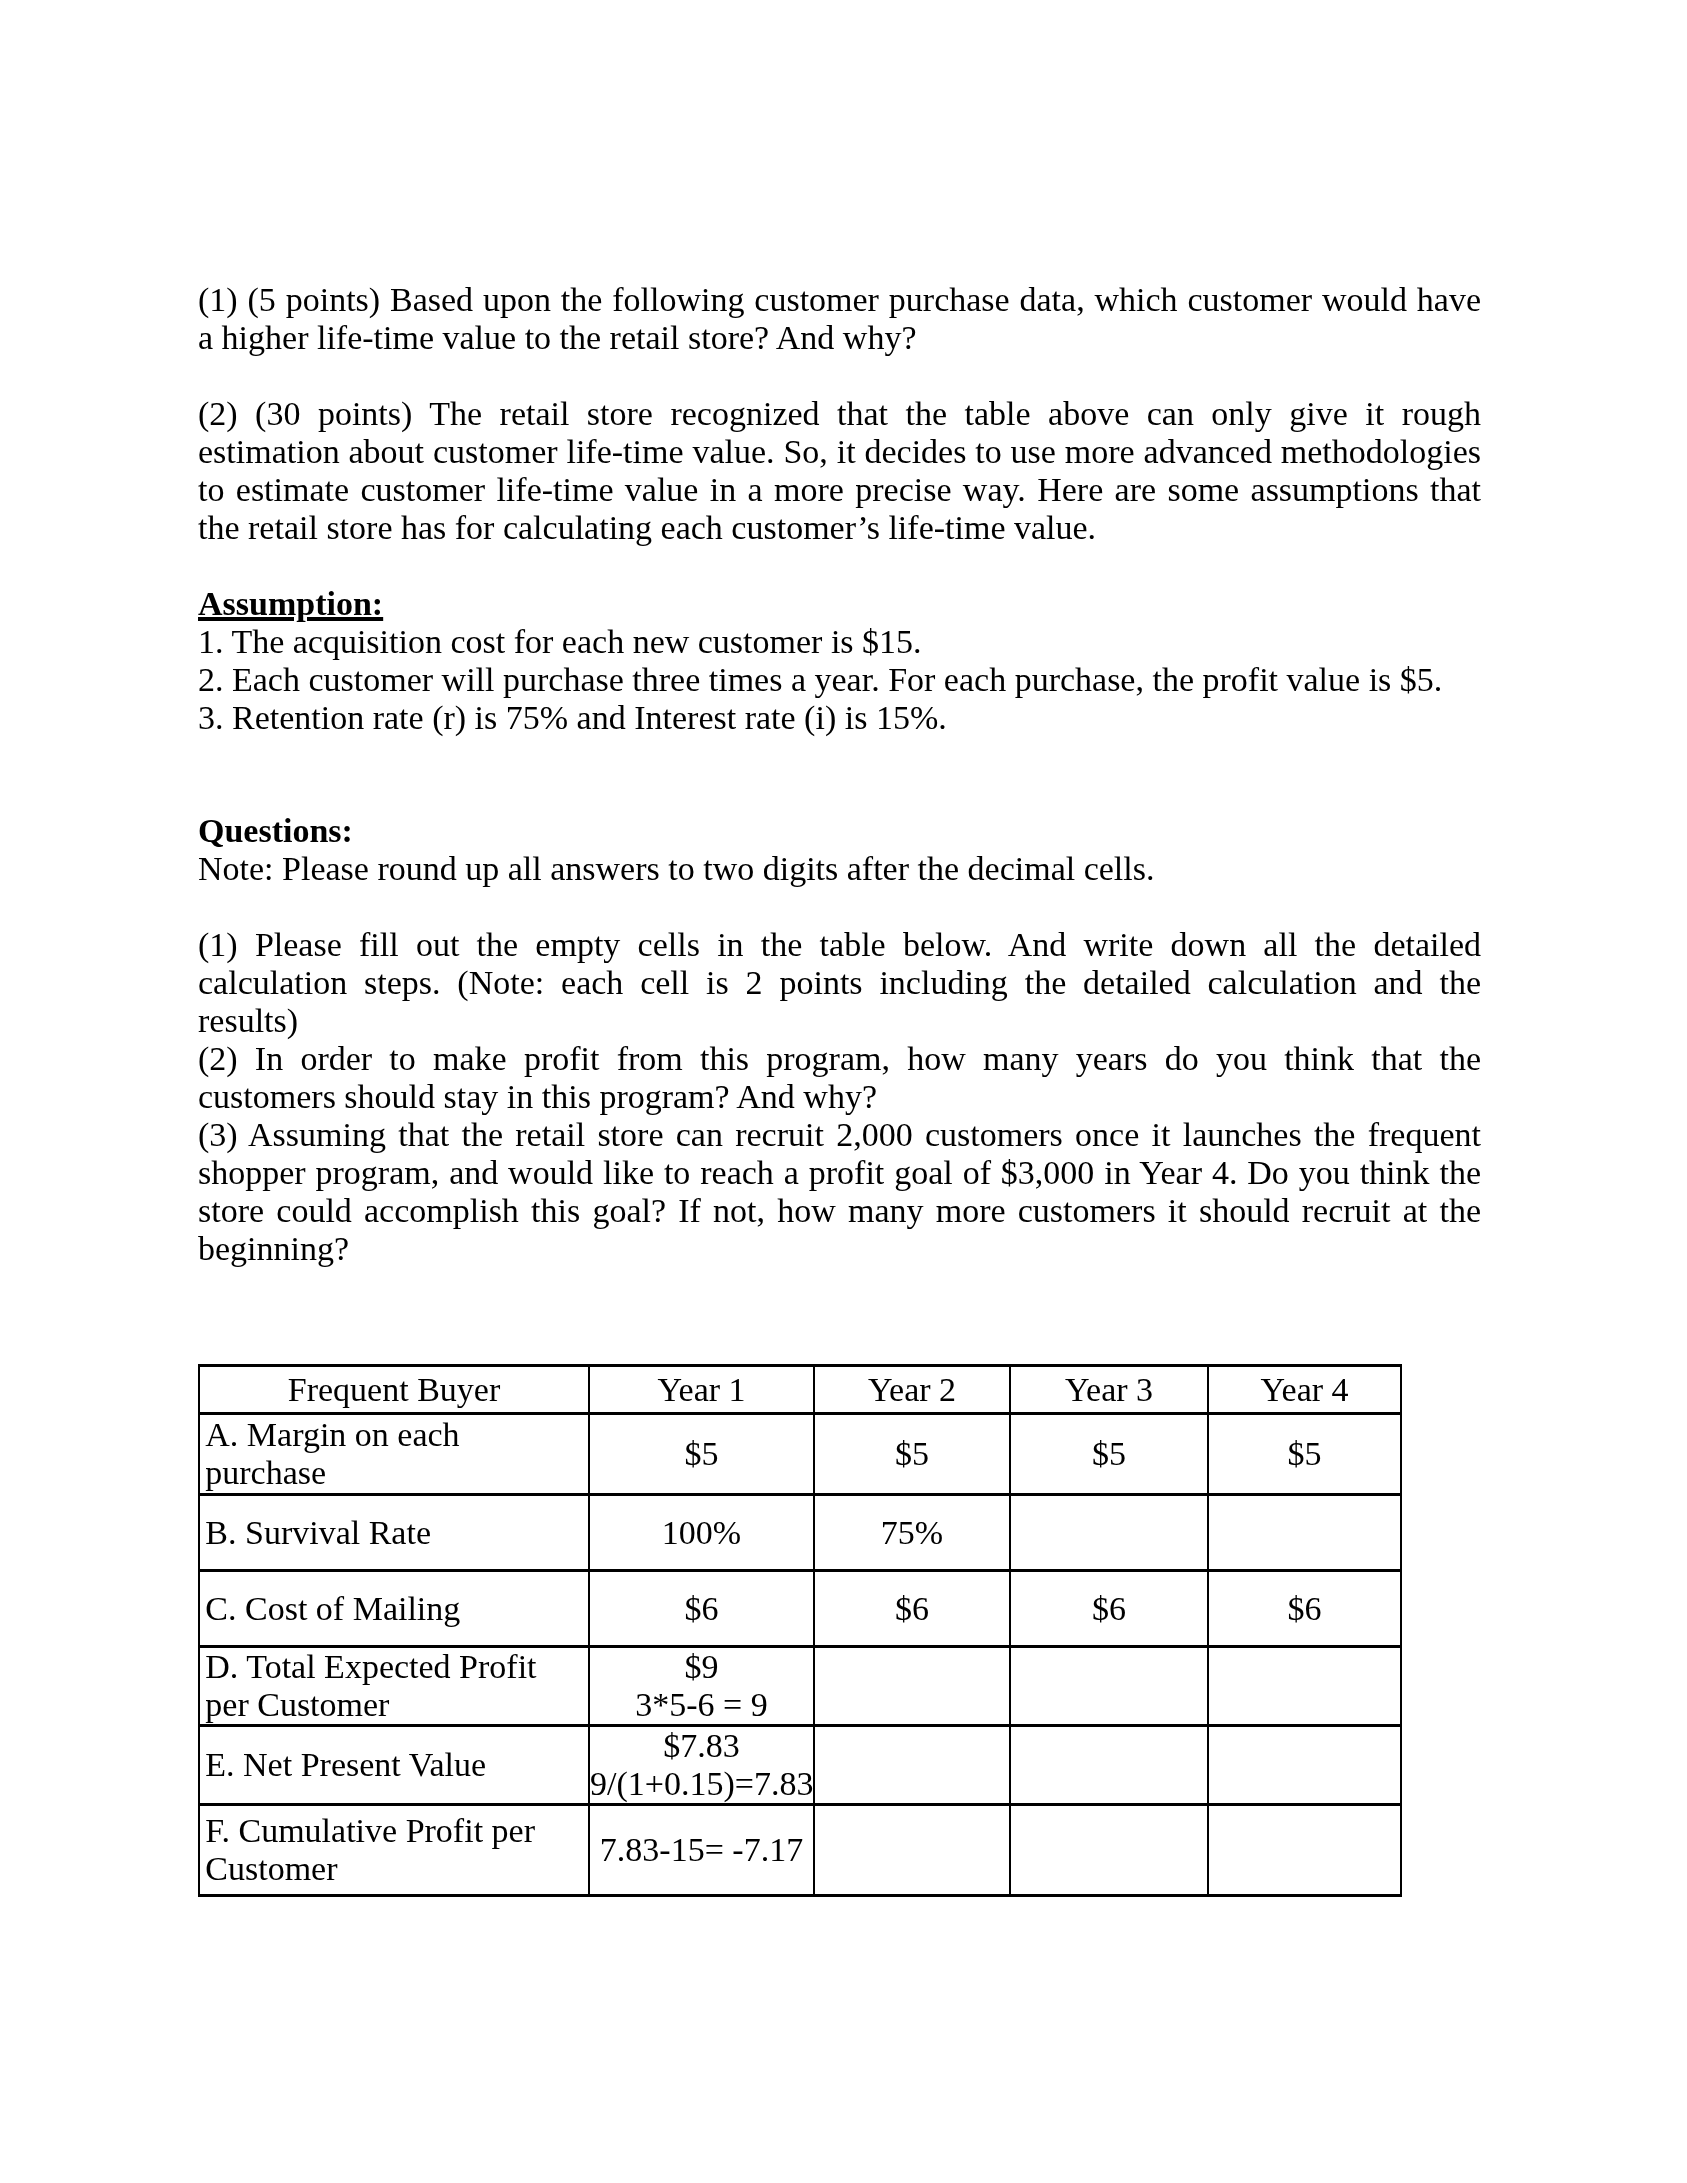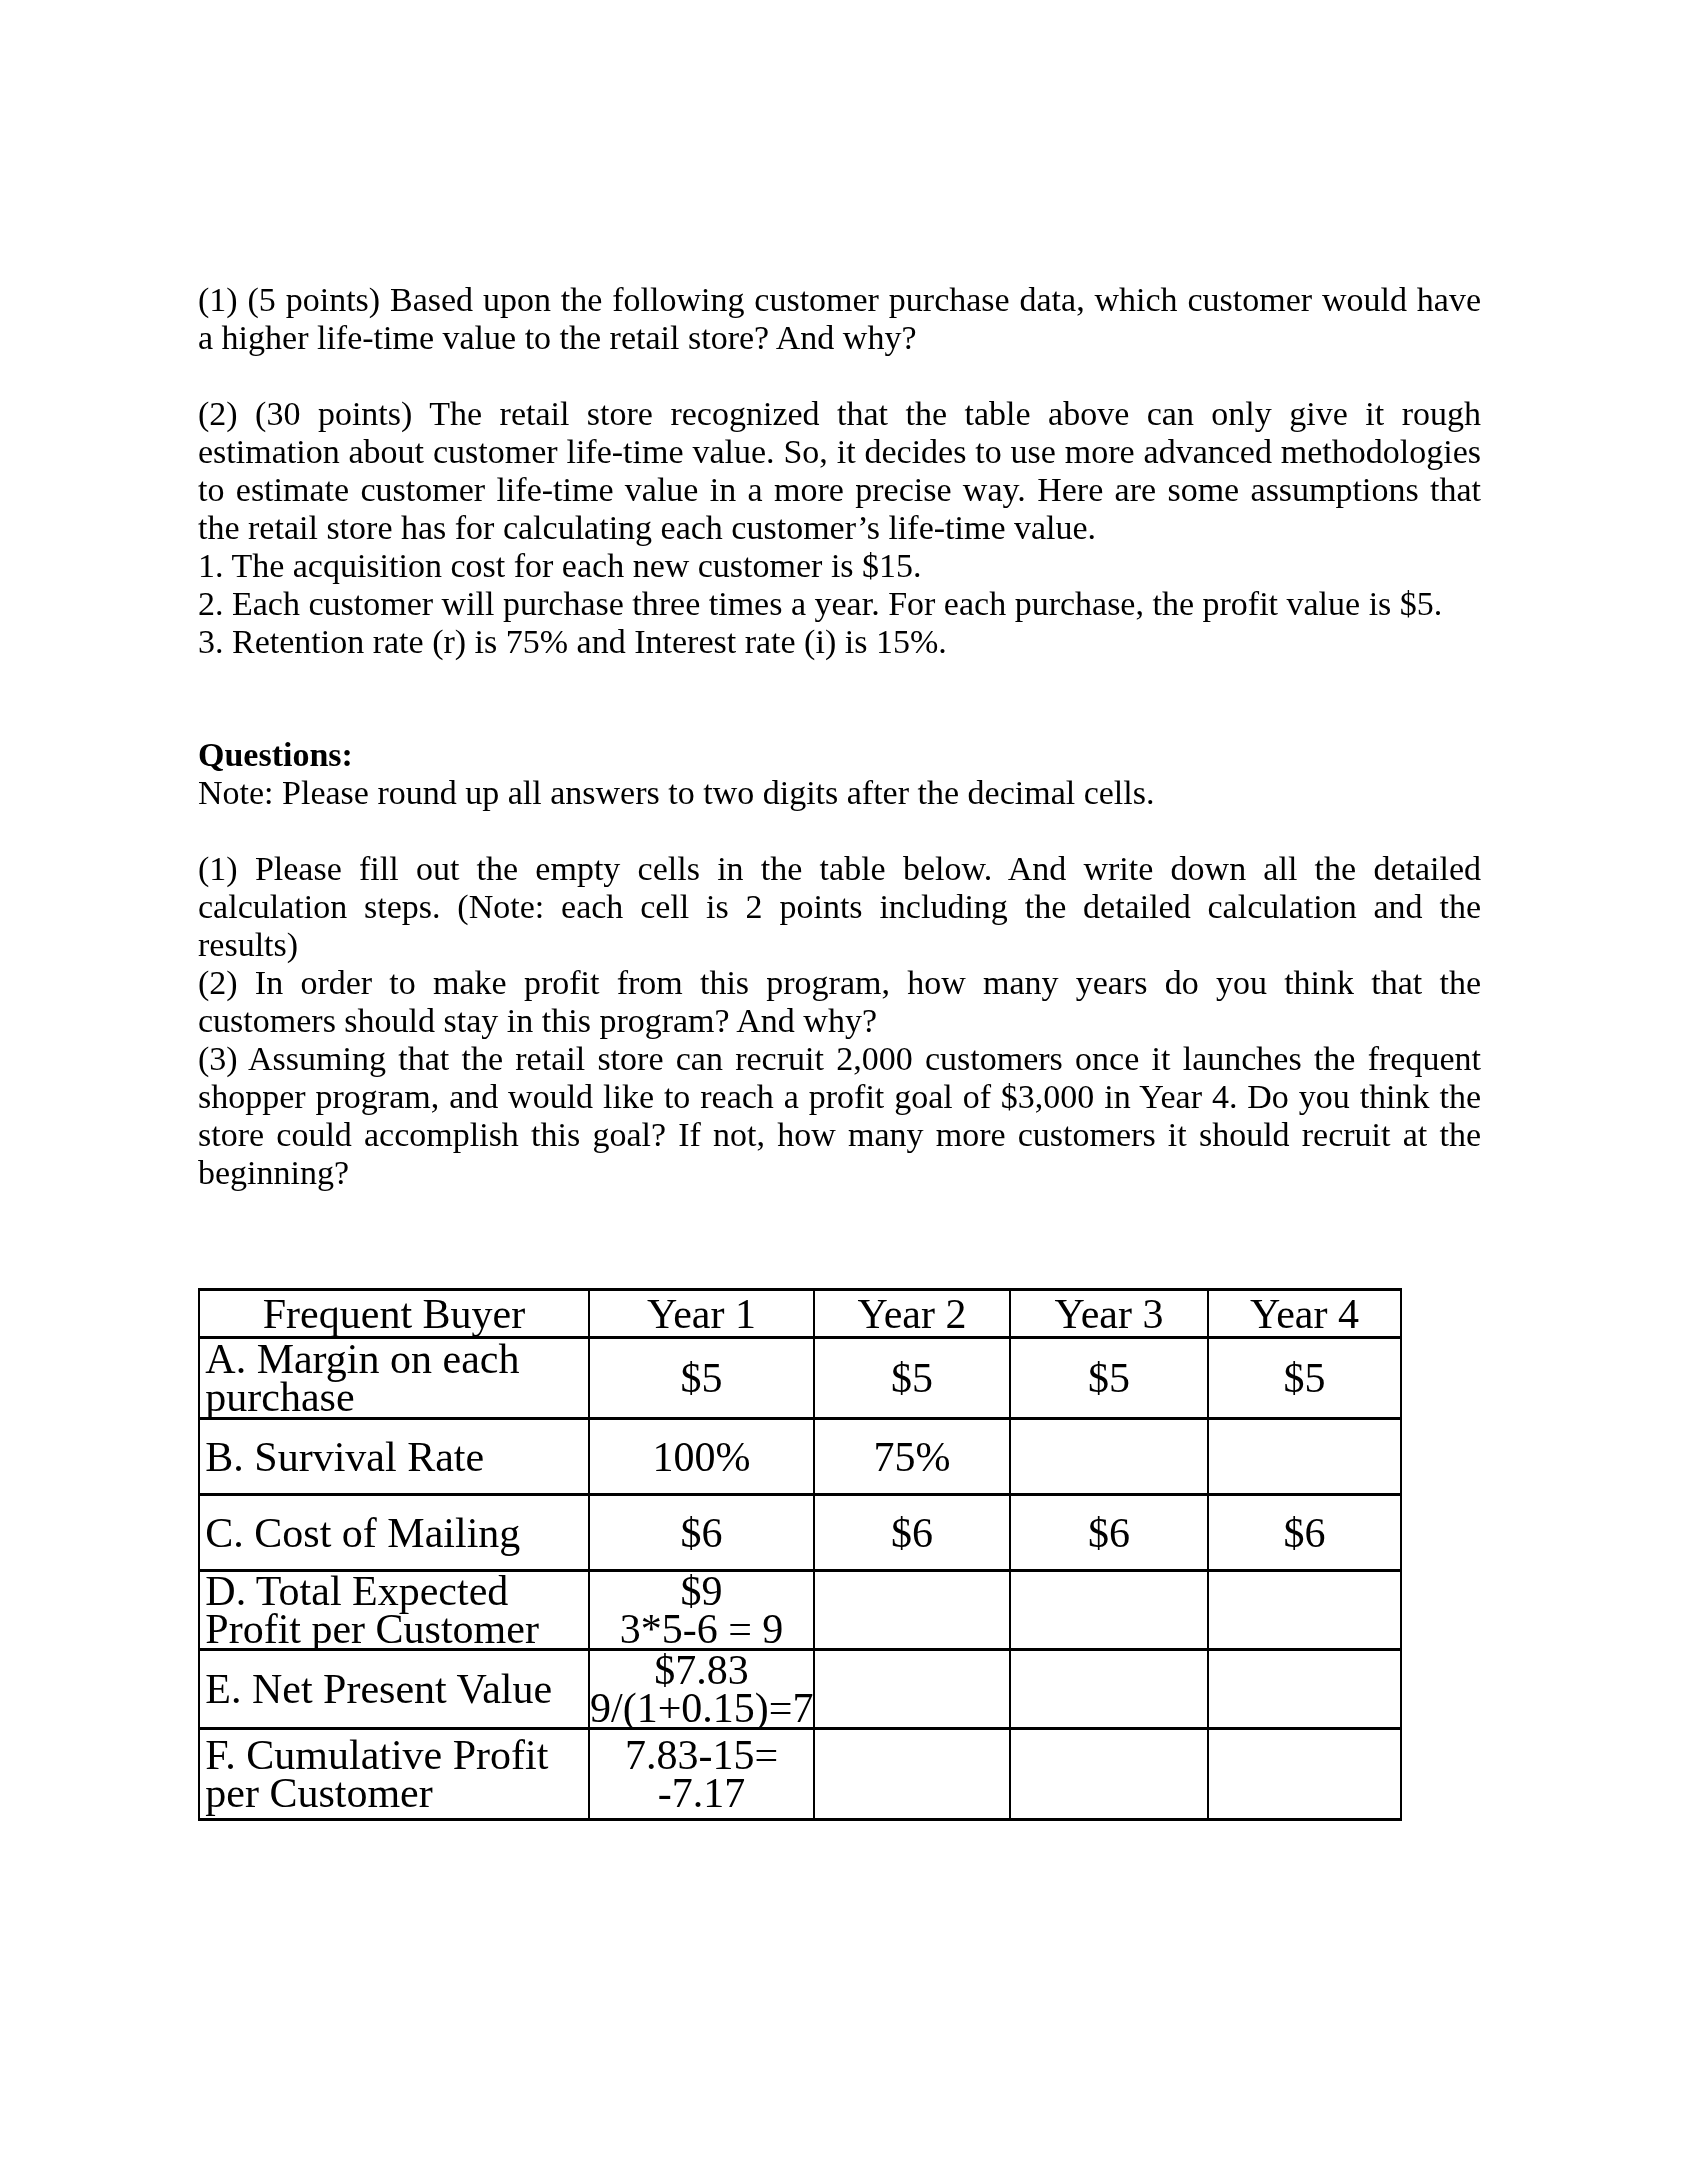--- a/index.html
+++ b/index.html
@@ -17,21 +17,21 @@
   .justify { text-align: justify; }
   .mt1 { margin-top: 38px; }
   .mt2 { margin-top: 75px; }
   .bold { font-weight: bold; }
   .u-heavy { text-decoration: underline; text-decoration-thickness: 4px; }
   .u { text-decoration-thickness: 2px; }
 
   table.grid {
     border-collapse: collapse; table-layout: fixed;
     width: 1202px; margin-top: 96px;
-    font-size: 42px; line-height: 38px;
+    font-size: 34px; line-height: 38px;
   }
   .grid th, .grid td {
     border-top: 3.3px solid #000; border-bottom: 3.3px solid #000;
     border-left: 2.6px solid #000; border-right: 2.6px solid #000;
     padding: 0; font-weight: normal; overflow: hidden;
   }
   .grid th { text-align: center; vertical-align: middle; }
   .grid td.lbl { text-align: left; vertical-align: middle; padding-left: 5.3px; padding-right: 20px; }
   .grid td.val { text-align: center; vertical-align: middle; }
   .col0 { width: 390px; } .col1 { width: 225px; }
@@ -48,20 +48,23 @@
 </head>
 <body>
 
 <div class="page">
   <div class="content">
 
     <p class="para justify">(1) (5 points) Based upon the following customer purchase data, which customer would have a higher life-time value to the retail store?  And why?</p>
 
     <p class="para justify mt1">(2) (30 points) The retail store recognized that the table above can only give it rough estimation about customer life-time value.  So, it decides to use more advanced methodologies to estimate customer life-time value in a more precise way.  Here are some assumptions that the retail store has for calculating each customer’s life-time value.</p>
 
+    <div class="para mt1">
+      <span class="bold u-heavy">Assumption:</span>
+    </div>
     <div class="para">1. The acquisition cost for each new customer is $15.</div>
     <div class="para">2. Each customer will purchase three times a year.  For each purchase, the profit value is $5.</div>
     <div class="para">3. Retention rate (r) is 75% and Interest rate (i) is 15%.</div>
 
     <div class="para mt2">
       <span class="bold">Questions:</span>
     </div>
     <div class="para">
       <span class="u">Note:</span><span> Please round up all answers to two digits after the decimal cells.</span>
     </div>

